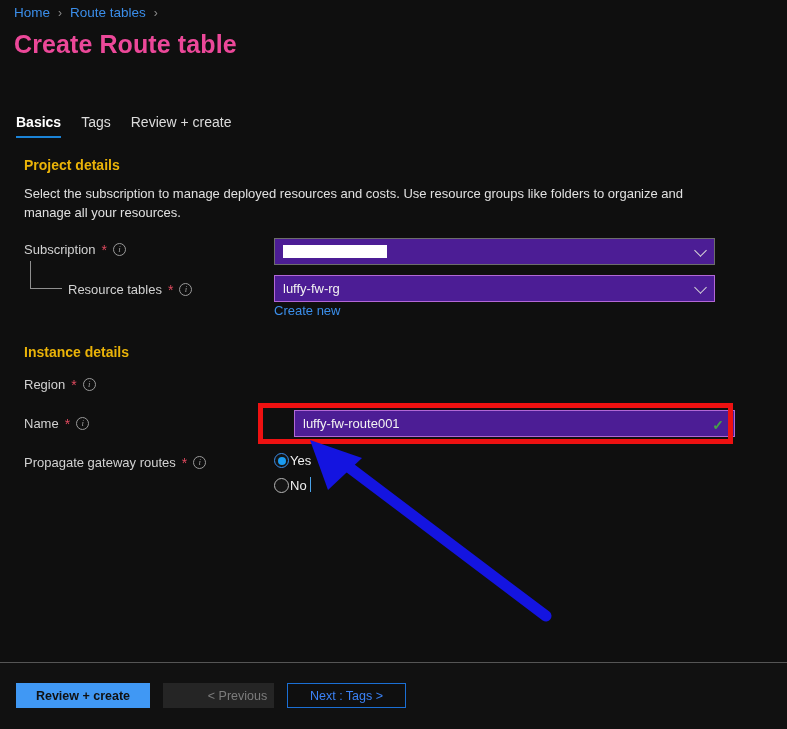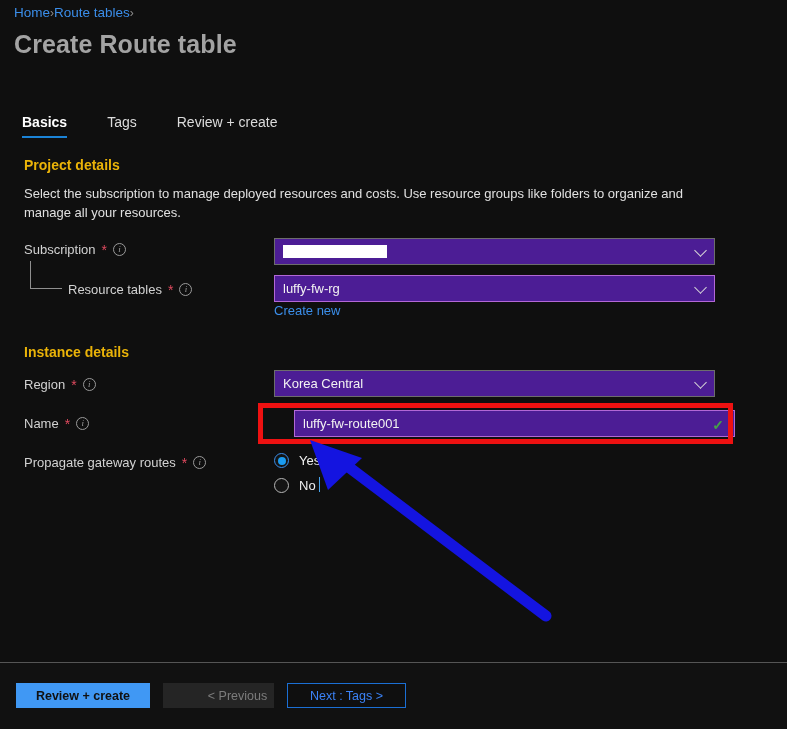--- a/index.html
+++ b/index.html
@@ -8,37 +8,37 @@
     background: #0f0f0f;
     font-family: "Liberation Sans", sans-serif;
     color: #e8e8e8;
     overflow: hidden;
   }
   #page { position: relative; width: 787px; height: 729px; }
 
   
   .breadcrumb {
     position: absolute; left: 14px; top: 5px;
-    display: flex; align-items: center; 
+    display: flex; align-items: center; gap: 8px;
     font-size: 13.5px;
   }
   .crumb-link { color: #3b8eea; cursor: pointer; white-space: nowrap; }
   .crumb-sep { color: #8a8a8a; font-size: 12px; }
 
   
   .page-title {
     position: absolute; left: 14px; top: 30px;
-    font-size: 25px; font-weight: bold; color: #a3a3a3;
+    font-size: 25px; font-weight: bold; color: #ec4899;
     letter-spacing: 0.1px;
   }
 
   
   .tabs {
-    position: absolute; left: 22px; top: 114px;
-    display: flex; align-items: flex-end; gap: 40px;
+    position: absolute; left: 16px; top: 114px;
+    display: flex; align-items: flex-end; gap: 20px;
   }
   .tab {
     font-size: 14px; color: #dcdcdc; padding-bottom: 8px;
     cursor: pointer; white-space: nowrap; position: relative;
   }
   .tab.active { font-weight: bold; color: #ffffff; }
   .tab.active::after {
     content: ""; position: absolute; left: 0; right: 0; bottom: 0;
     height: 2px; background: #1b83d6;
   }
@@ -101,21 +101,21 @@
   
   .tree-line {
     position: absolute; left: 30px; top: 261px;
     width: 32px; height: 28px;
     border-left: 1px solid #8f8f8f; border-bottom: 1px solid #8f8f8f;
   }
 
   
   .radio-group { position: absolute; left: 274px; top: 448px; }
   .radio-row {
-    display: flex; align-items: center; gap: 10px;
+    display: flex; align-items: center; gap: 1px;
     height: 25px; cursor: pointer;
   }
   .radio {
     width: 15px; height: 15px; border-radius: 50%;
     border: 1px solid #b6b6b6; background: #141414;
     display: flex; align-items: center; justify-content: center;
     flex: none;
   }
   .radio.checked { border-color: #3b8eea; }
   .radio.checked::after {
@@ -218,26 +218,20 @@
   </div>
   <div class="sub-link" style="top:303px;">Create new</div>
 
   <div class="section-head" id="instance-head">Instance details</div>
 
   <div class="field-label" style="left:24px; top:377px;">
     <span>Region</span>
     <span class="req">*</span>
     <span class="info-icon">i</span>
   </div>
-  <div class="control" style="top:370px;">
-    <div class="input-box">
-      <span>Korea Central</span>
-      <span class="chev"></span>
-    </div>
-  </div>
 
   <div class="field-label" style="left:24px; top:416px;">
     <span>Name</span>
     <span class="req">*</span>
     <span class="info-icon">i</span>
   </div>
   <div class="control" style="top:410px;margin-left:20px;">
     <div class="input-box focused">
       <span>luffy-fw-route001</span>
       <span class="valid-check">✓</span>

